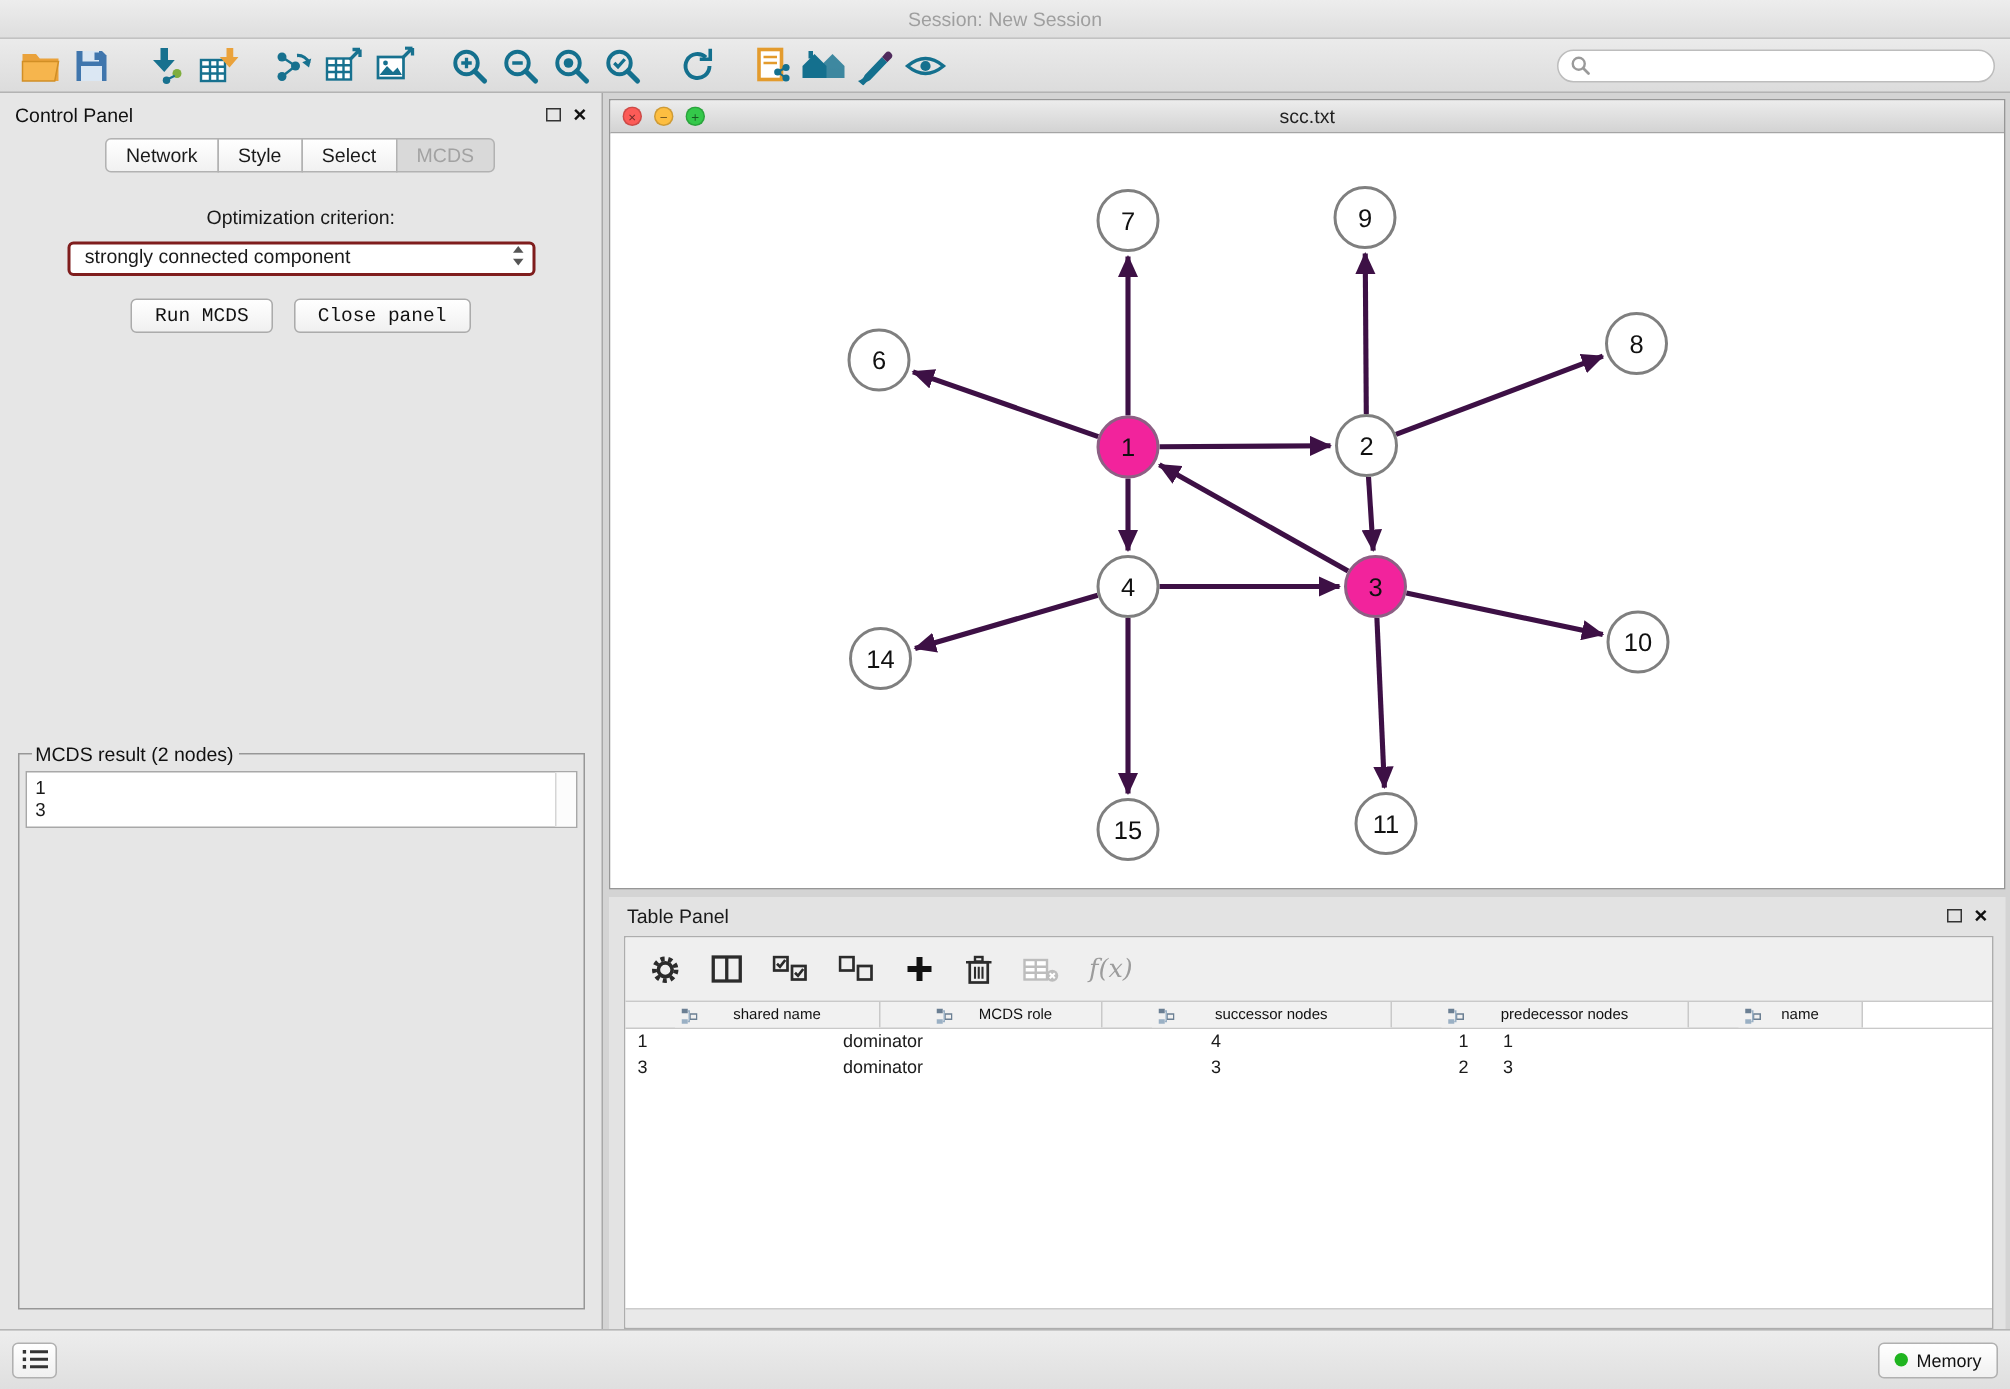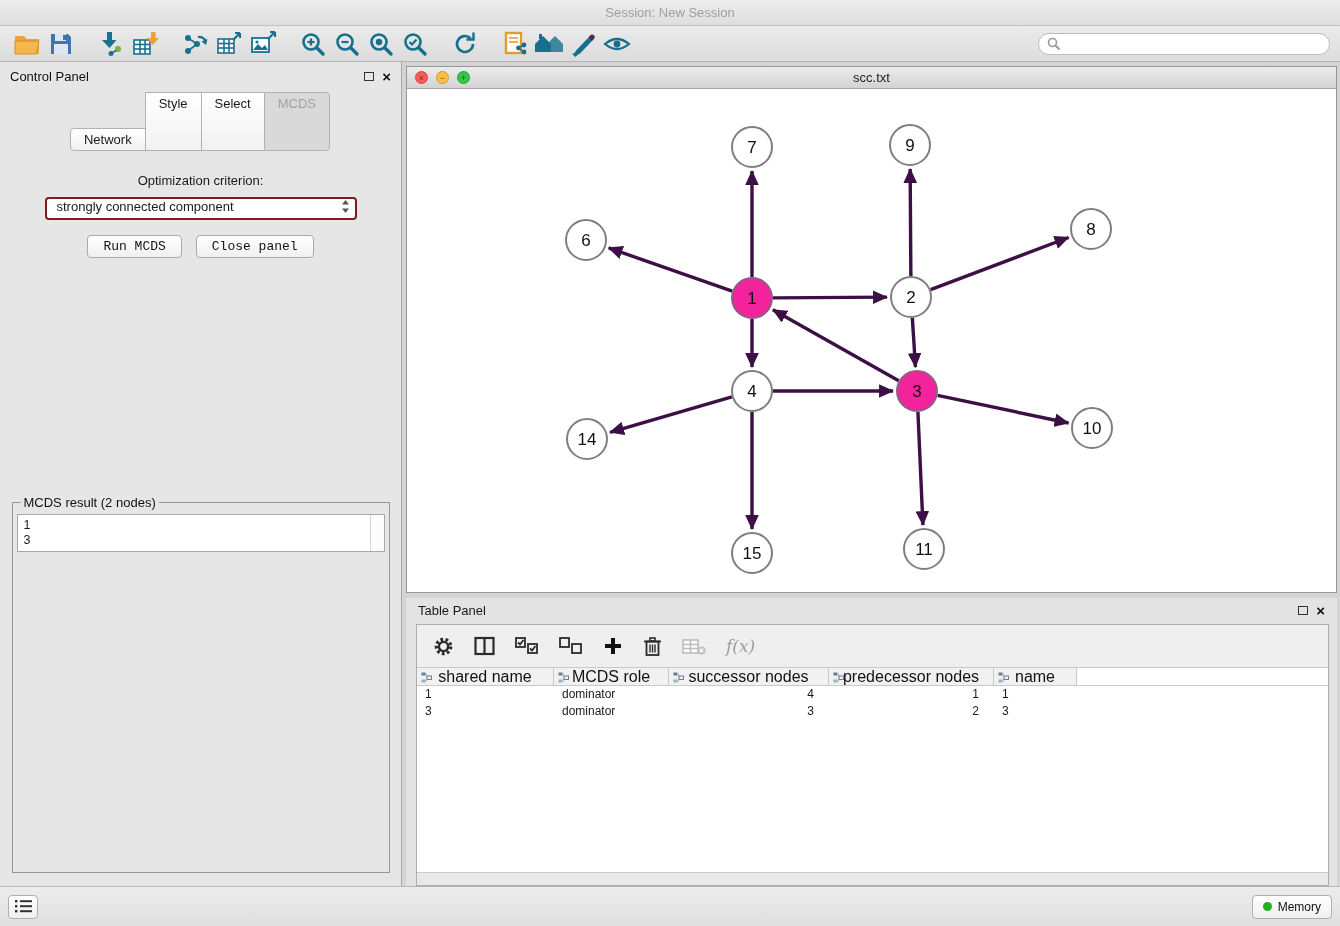--- a/index.html
+++ b/index.html
@@ -42,21 +42,21 @@
   .panel-header { height:28px; display:flex; align-items:center; padding:0 10px; gap:8px; }
   .panel-header .ph-title { font-size:13px; color:#111; }
   .ph-spacer { flex:1; }
   .float-icon { width:10px; height:9px; border:1.6px solid #333; display:inline-block; }
   .close-x { font-size:15px; font-weight:bold; color:#111; line-height:1; cursor:default; }
   .seg-tabs { display:flex; justify-content:center; padding:2px 0 8px; }
   .seg-tab {
     border:1px solid #b2b2b2; background:linear-gradient(#ffffff,#f1f1f1);
     padding:3px 13px; font-size:13px; margin-left:-1px; color:#1a1a1a;
   }
-  .seg-tab:first-child { border-radius:4px 0 0 4px;margin-top:36px; }
+  .seg-tab:first-child { border-radius:4px 0 0 4px; }
   .seg-tab:last-child { border-radius:0 4px 4px 0;text-align:center; }
   .seg-tab.active { background:#d9d9d9; color:#a2a2a2; }
   .cp-content { flex:1; display:flex; flex-direction:column; align-items:center; padding-top:14px; }
   .opt-label { font-size:13px; margin-bottom:9px;text-align:center; }
   .dropdown {
     width:312px; height:23px; background:#fff; border:2px solid #7f1d1d; border-radius:4px;
     display:flex; align-items:flex-start; padding:0 5px 0 10px; font-size:13px;
   }
   .dropdown .dd-arrows { margin-left:auto; display:flex; align-items:center; }
   .cp-buttons { margin-top:15px; display:flex; gap:14px; }
@@ -102,21 +102,21 @@
   .table-card {
     margin:2px 8px 0 10px; flex:1; border:1px solid #adadad; background:#fff;
     display:flex; flex-direction:column;
   }
   .tc-toolbar { height:42px; background:#efefef; display:flex; align-items:center; gap:20px; padding:0 16px; }
   .tc-btn { display:flex; align-items:center; justify-content:center; }
   .fx-label { font-family:"DejaVu Serif", serif; font-style:italic; font-size:17px; color:#9c9c9c; }
   .thead { display:flex; height:19px; background:#f1f1f1; border-top:1px solid #c9c9c9; border-bottom:1px solid #c9c9c9; }
   .th {
     position:relative; display:flex; align-items:center; justify-content:center;
-    font-size:16px; color:#111; border-right:1px solid #c9c9c9; background:#f1f1f1;
+    font-size:10px; color:#111; border-right:1px solid #c9c9c9; background:#f1f1f1;margin-left:33px;
   }
   .th .colicon { position:absolute; left:4px; top:4px; }
   .th-fill { flex:1; background:#fff; }
   .tbody { flex:1; background:#fff; }
   .tr { display:flex; height:17px; font-size:12px; }
   .td { padding:1px 8px 0 8px; white-space:nowrap; overflow:hidden; }
   .td.right { text-align:right; padding-right:15px; }
   .tc-bottom { height:13px; background:#e9e9e9; border-top:1px solid #cccccc; }
   .table-tabs { height:30px; display:flex; justify-content:center; align-items:center; }
   

